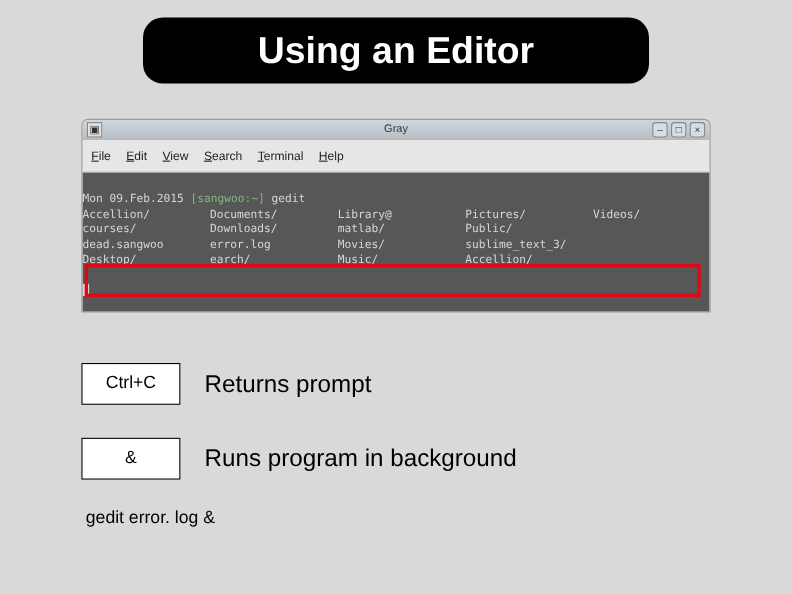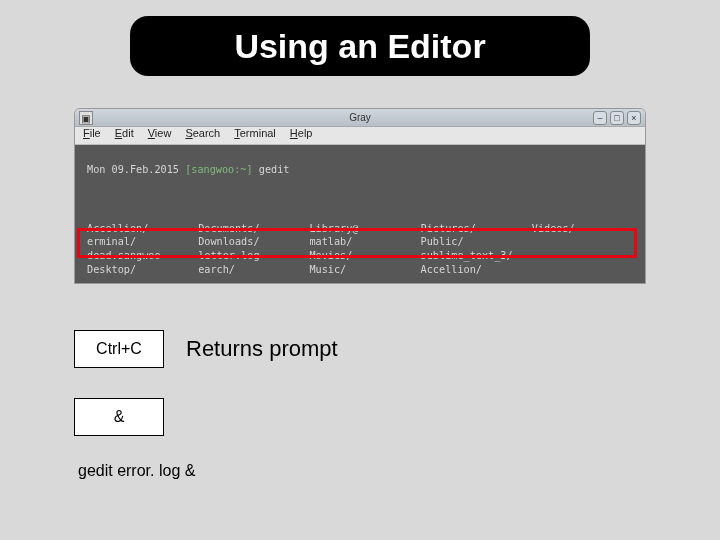--- a/index.html
+++ b/index.html
@@ -69,47 +69,46 @@
   .winctl .btn {
     width: 14px;
     height: 14px;
     background: #d6dde4;
     border: 1px solid #888;
     border-radius: 3px;
     display:flex;align-items:center;justify-content:center;
     font-size:9px;color:#333;line-height:1;
   }
   .menubar {
-    height: 18px;
+    height: 30px;
     background: #e6e6e6;
     display: flex;
-    align-items: flex-start;
+    align-items: center;
     gap: 14px;
     padding: 0 8px;
     font-size: 11px;
     color: #222;
     border-bottom: 1px solid #bbb;
   }
   .menubar span u { text-decoration: underline; }
   .term-body {
     background: #575757;
     color: #d6d6d6;
     font-family: "DejaVu Sans Mono", "Courier New", monospace;
     font-size: 10.2px;
     line-height: 1.35;
-    padding: 4px 12px;
+    padding: 4px 0;
     height: calc(100% - 36px);
     white-space: pre;
     position: relative;
   }
   .ls-cols {
     display: grid;
     grid-template-columns: repeat(5, 1fr);
     column-gap: 10px;
-    margin-top: 45px;
   }
   .ls-cols span { white-space: nowrap; }
   .highlight-box {
     position: absolute;
     left: 2px;
     top: 83px;
     width: 560px;
     height: 30px;
     border: 3px solid #e30613;
     pointer-events: none;
@@ -173,31 +172,32 @@
     <span><u>E</u>dit</span>
     <span><u>V</u>iew</span>
     <span><u>S</u>earch</span>
     <span><u>T</u>erminal</span>
     <span><u>H</u>elp</span>
   </div>
   <div class="term-body">
 <span><span style="color:#d6d6d6;">Mon 09.Feb.2015</span> <span style="color:#7fb97f;">[sangwoo:~]</span> <span>gedit</span></span>
 <div class="ls-cols">
 <span>Accellion/</span><span>Documents/</span><span>Library@</span><span>Pictures/</span><span>Videos/</span>
-<span>erminal/</span><span>Downloads/</span><span>matlab/</span><span>Public/</span><span></span>
-<span>dead.sangwoo</span><span>letter.log</span><span>Movies/</span><span>sublime_text_3/</span><span></span>
+<span>courses/</span><span>Downloads/</span><span>matlab/</span><span>Public/</span><span></span>
+<span>dead.sangwoo</span><span>error.log</span><span>Movies/</span><span>sublime_text_3/</span><span></span>
 <span>Desktop/</span><span>earch/</span><span>Music/</span><span>Accellion/</span><span></span>
 </div>
 <span class="cursor-block"></span>
     <div class="highlight-box"></div>
   </div>
 </div>
 
 <div class="key-row row1">
   <div class="key-box">Ctrl+C</div>
   <div class="key-desc">Returns prompt</div>
 </div>
 
 <div class="key-row row2">
   <div class="key-box">&amp;</div>
+  <div class="key-desc">Runs program in background</div>
 </div>
 
 <div class="example-cmd">gedit error. log &amp;</div>
 
 </body></html>

